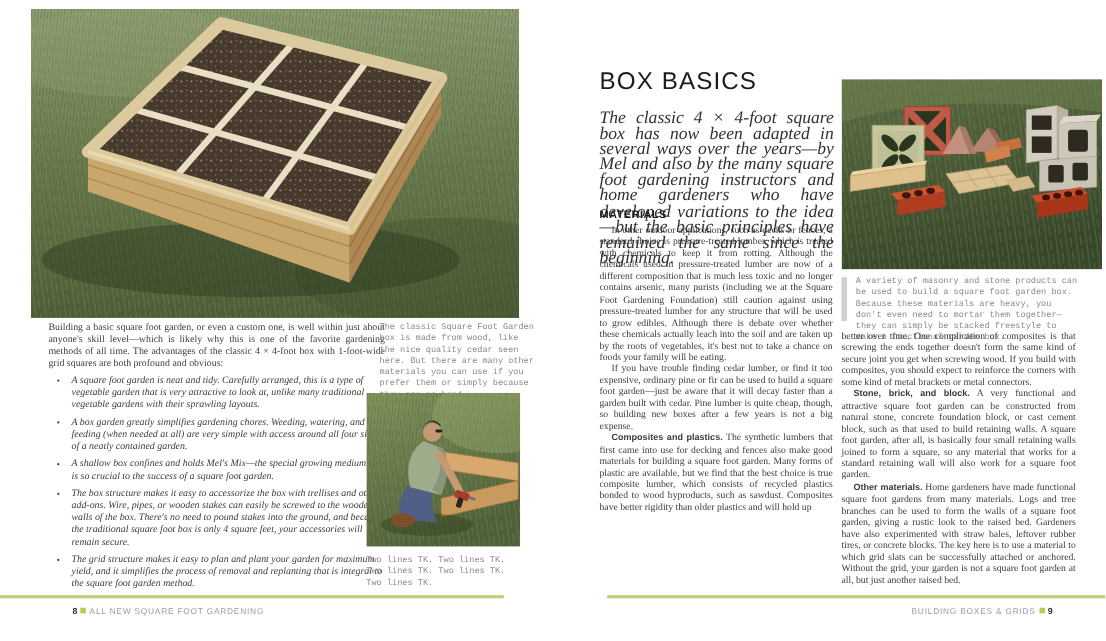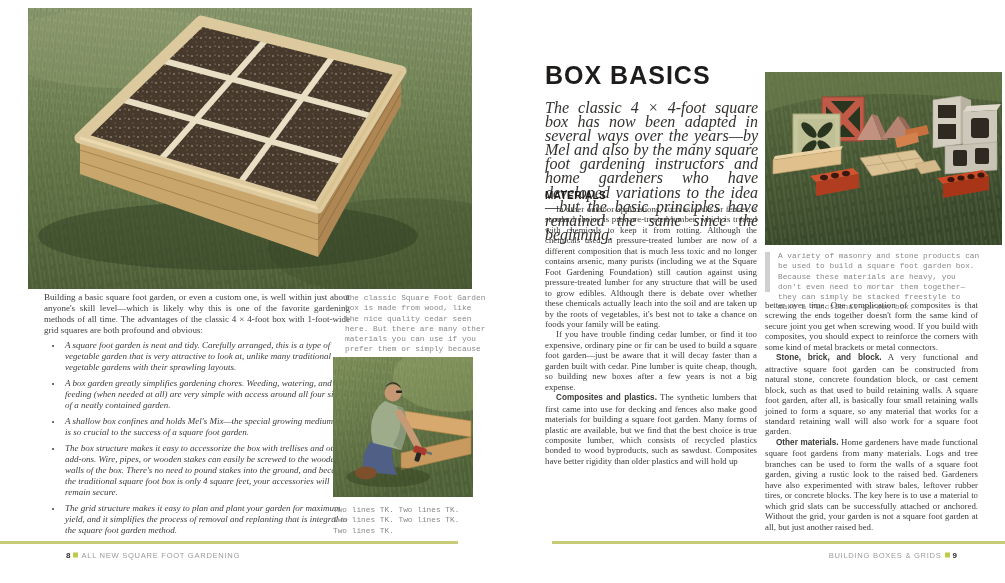--- a/index.html
+++ b/index.html
@@ -19,22 +19,22 @@
   .main-col li::marker{font-size:8px;color:#3c3c3c;}
 
   
   .caption{
     font-family:Liberation Mono, monospace;font-size:7.8px;line-height:10.3px;
     color:#8a8a8a;text-align:left;
   }
 
   
   .rp-title{
-    font-family:"Liberation Sans",sans-serif;font-weight:bold;
-    font-size:25px;letter-spacing:1px;color:#1e1c1a;
+    font-family:"Liberation Sans",sans-serif;font-weight:normal;
+    font-size:22px;letter-spacing:1px;color:#1e1c1a;
   }
   .rp-intro{
     font-style:italic;font-size:16px;line-height:14.1px;color:#33312e;text-align:justify;
   }
   .rp-heading{
     font-family:"Liberation Sans",sans-serif;font-weight:bold;
     font-size:10px;letter-spacing:0.4px;color:#1e1c1a;
   }
   .rp-col{font-size:8.8px;line-height:10.45px;color:#3c3a37;}
   .rp-col p{margin:0;text-align:justify;}

